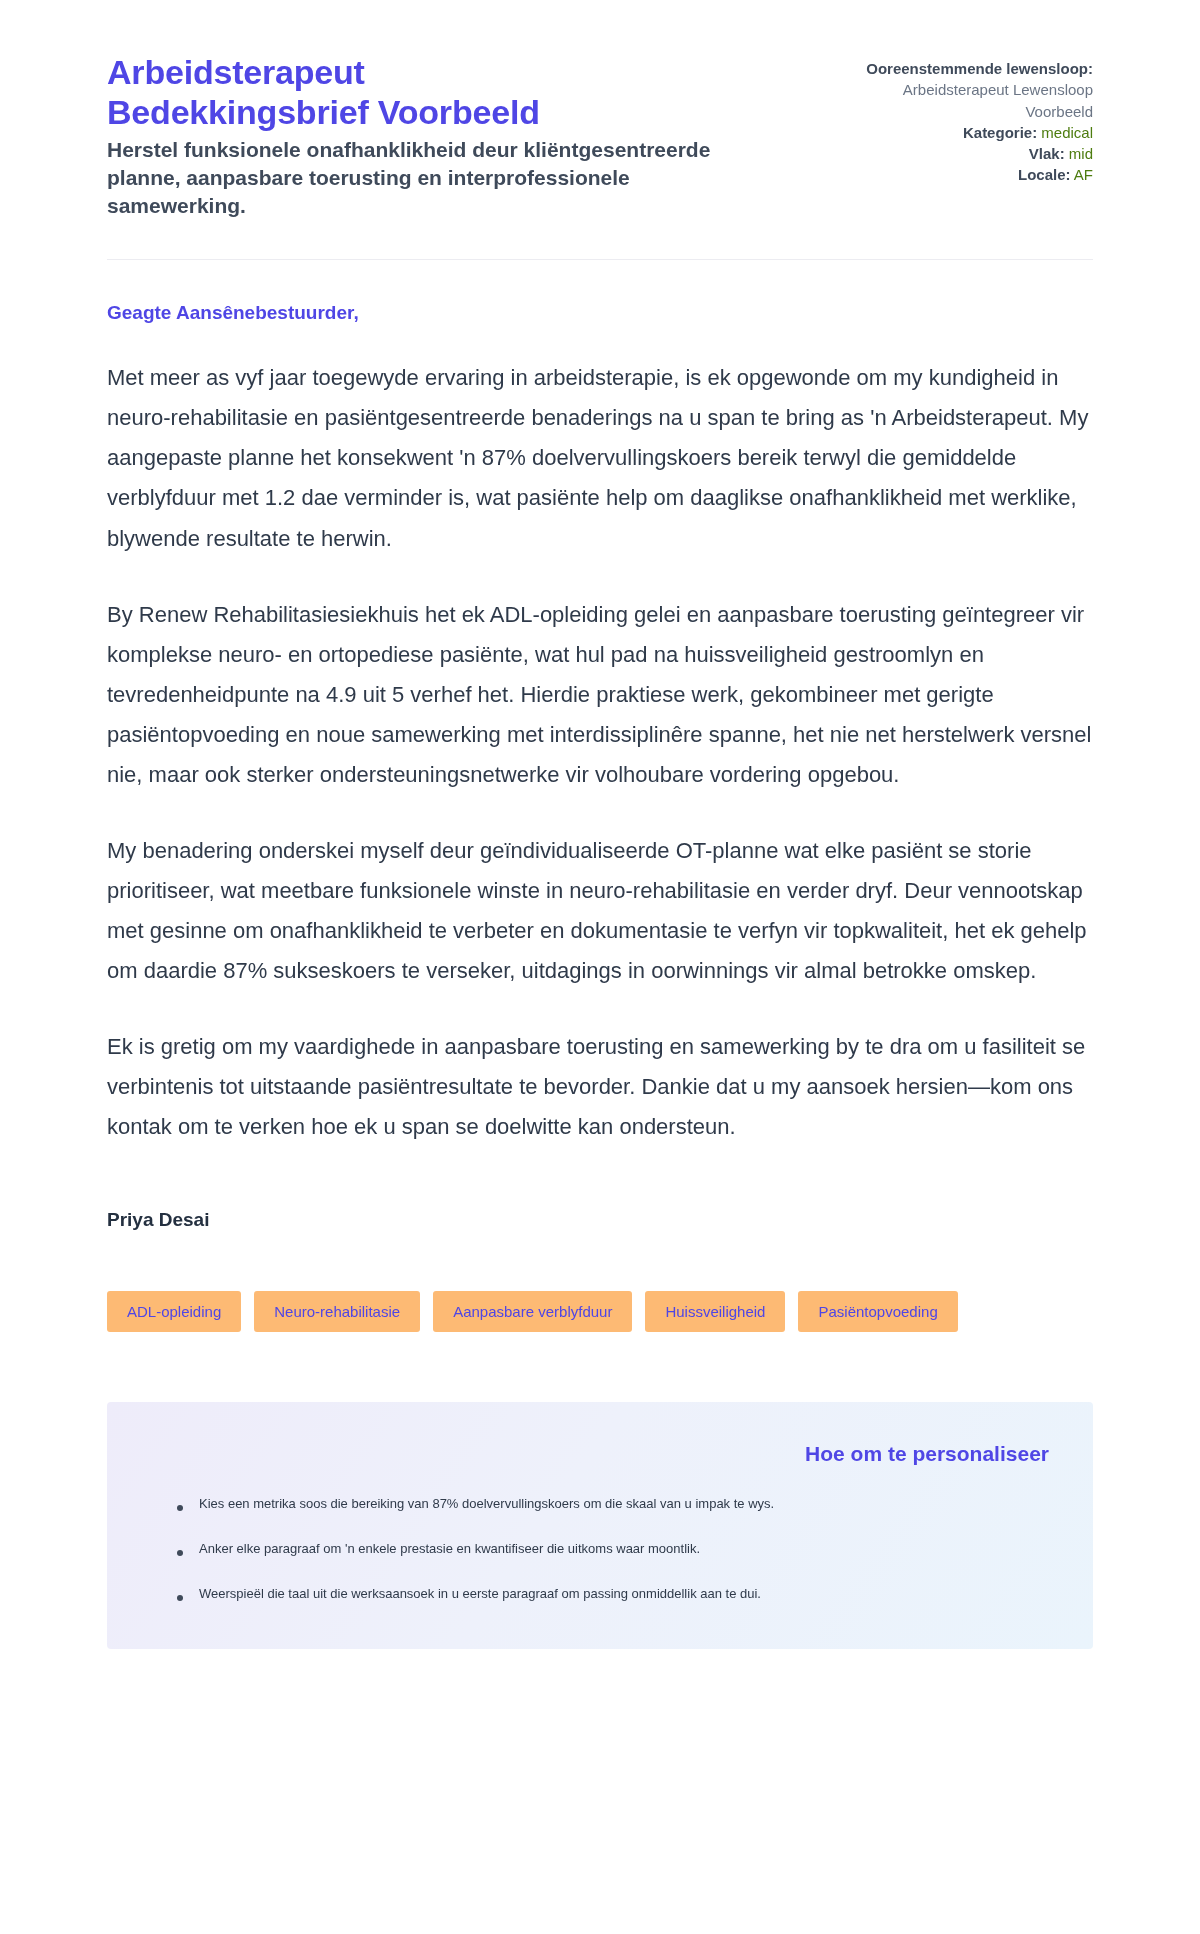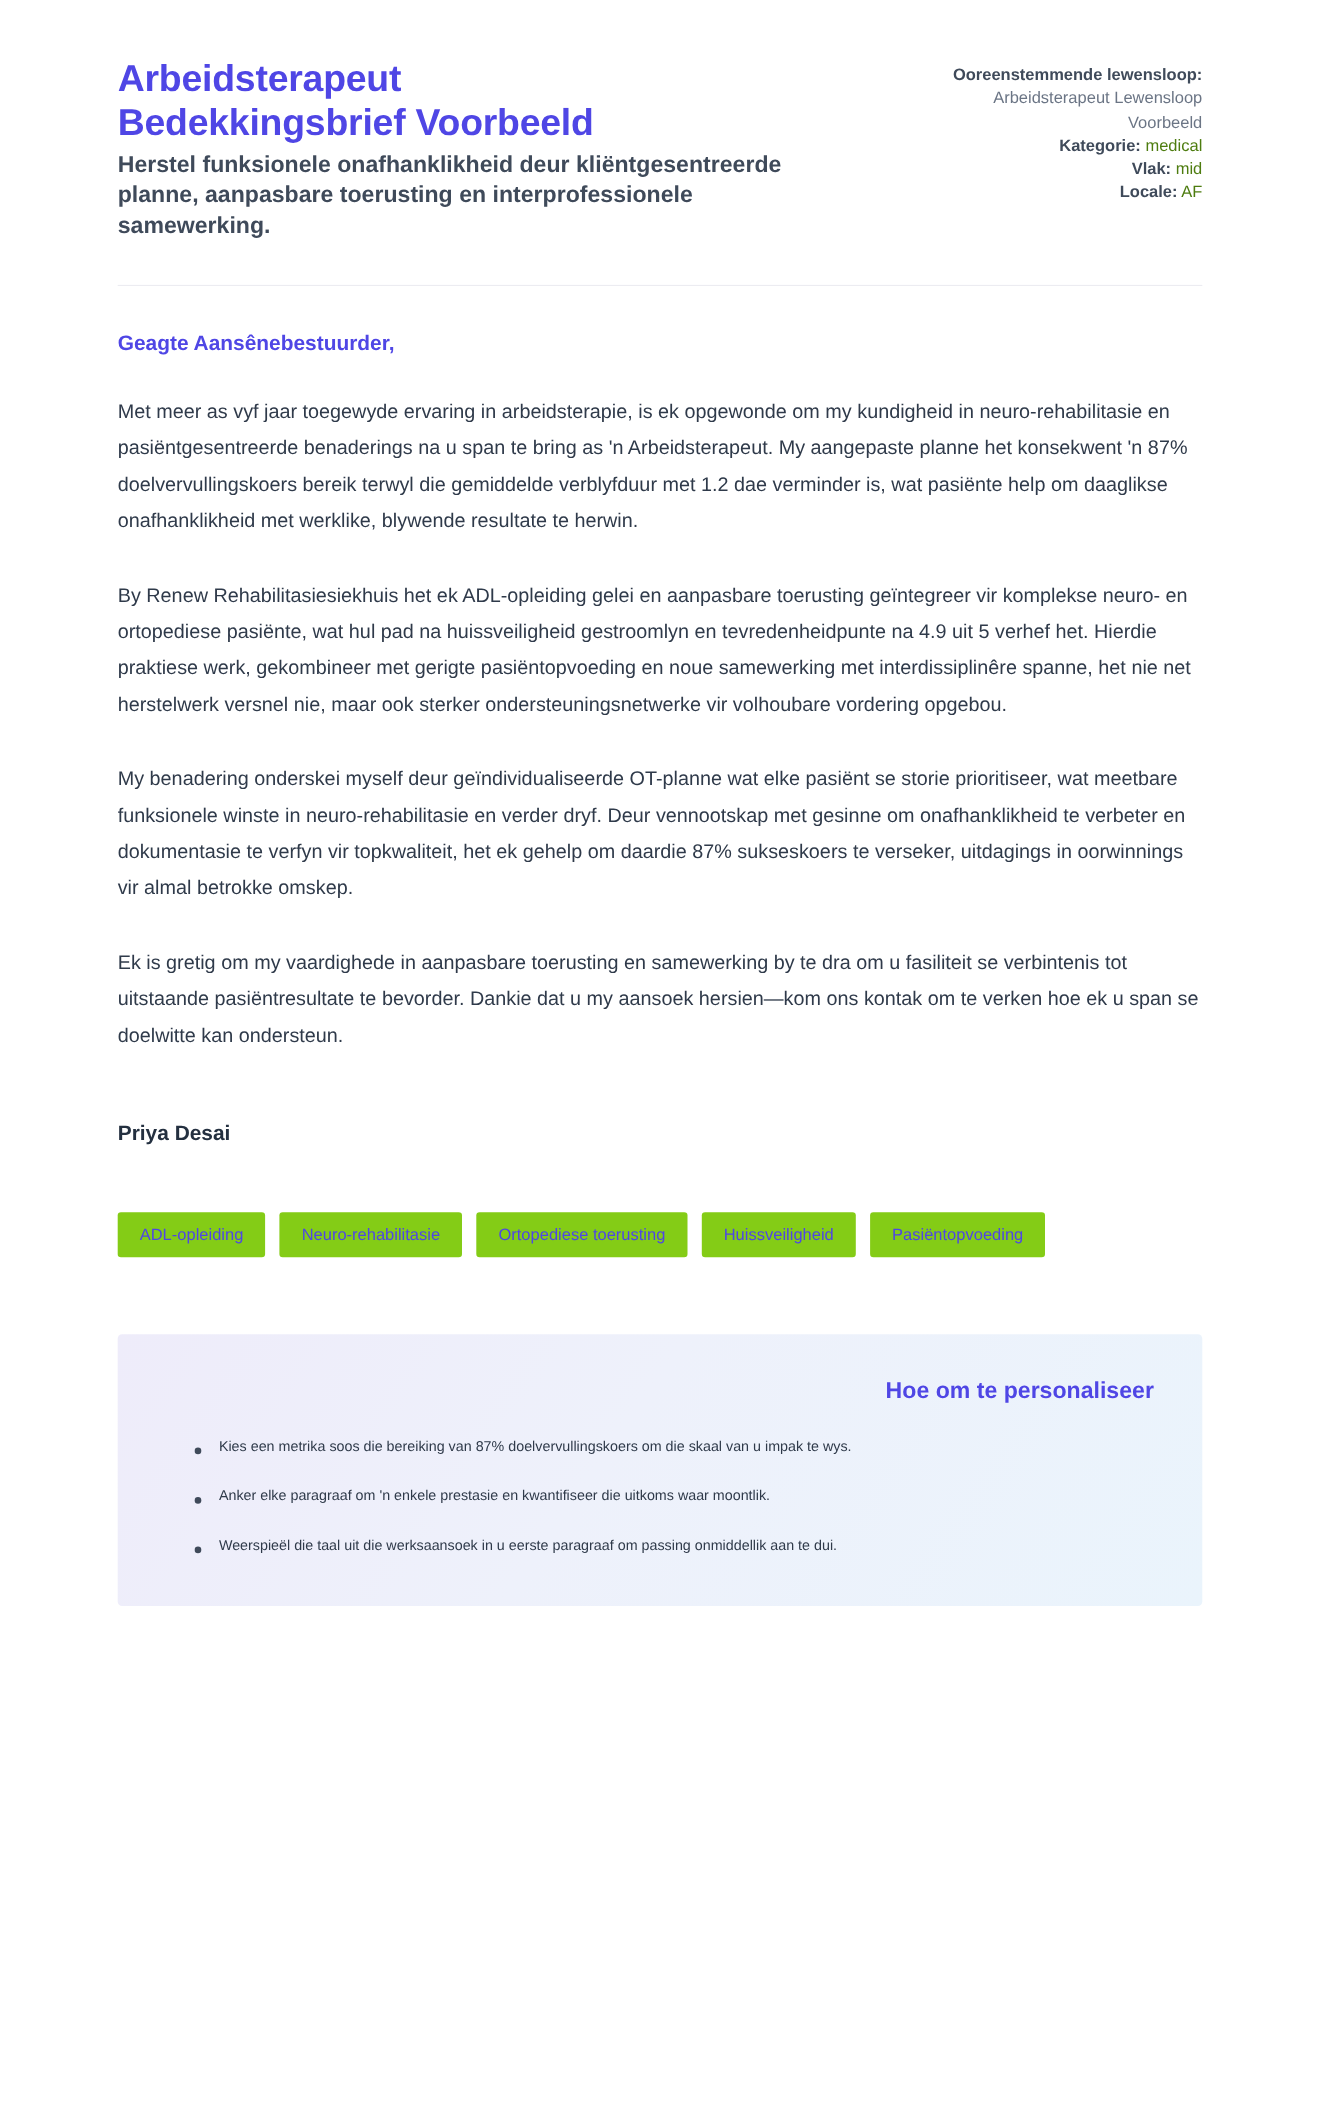--- a/index.html
+++ b/index.html
@@ -71,21 +71,21 @@
 
   
   .letter { padding-top: 42px; }
   .salutation {
     font-size: 19px;
     font-weight: bold;
     color: #4f46e5;
     margin: 0 0 34px 0;
   }
   .para {
-    font-size: 18px;
+    font-size: 22px;
     line-height: 1.82;
     color: #2f3a4a;
     margin: 0 0 36px 0;
     text-align: left;
   }
   .para:last-of-type { margin-bottom: 0; }
 
   
   .signature { margin-top: 62px; }
   .sig-name {
@@ -101,21 +101,21 @@
   }
 
   
   .tags {
     display: flex;
     flex-wrap: wrap;
     gap: 13px;
     margin-top: 60px;
   }
   .tag {
-    background: #84cc16;
+    background: #fdba74;
     color: #4f46e5;
     font-size: 15px;
     line-height: 1;
     padding: 13px 20px;
     border-radius: 3px;
     white-space: nowrap;
   }
 
   
   .callout {
@@ -203,21 +203,21 @@
     <p class="para">My benadering onderskei myself deur geïndividualiseerde OT-planne wat elke pasiënt se storie prioritiseer, wat meetbare funksionele winste in neuro-rehabilitasie en verder dryf. Deur vennootskap met gesinne om onafhanklikheid te verbeter en dokumentasie te verfyn vir topkwaliteit, het ek gehelp om daardie 87% sukseskoers te verseker, uitdagings in oorwinnings vir almal betrokke omskep.</p>
     <p class="para">Ek is gretig om my vaardighede in aanpasbare toerusting en samewerking by te dra om u fasiliteit se verbintenis tot uitstaande pasiëntresultate te bevorder. Dankie dat u my aansoek hersien—kom ons kontak om te verken hoe ek u span se doelwitte kan ondersteun.</p>
 
     <div class="signature">
       <p class="sig-name">Priya Desai</p>
     </div>
 
     <div class="tags">
       <span class="tag">ADL-opleiding</span>
       <span class="tag">Neuro-rehabilitasie</span>
-      <span class="tag">Ortopediese toerusting</span>
+      <span class="tag">Aanpasbare verblyfduur</span>
       <span class="tag">Huissveiligheid</span>
       <span class="tag">Pasiëntopvoeding</span>
     </div>
 
     <div class="callout">
       <p class="callout-title">Hoe om te personaliseer</p>
       <ul class="callout-list">
         <li>Kies een metrika soos die bereiking van 87% doelvervullingskoers om die skaal van u impak te wys.</li>
         <li>Anker elke paragraaf om 'n enkele prestasie en kwantifiseer die uitkoms waar moontlik.</li>
         <li>Weerspieël die taal uit die werksaansoek in u eerste paragraaf om passing onmiddellik aan te dui.</li>

